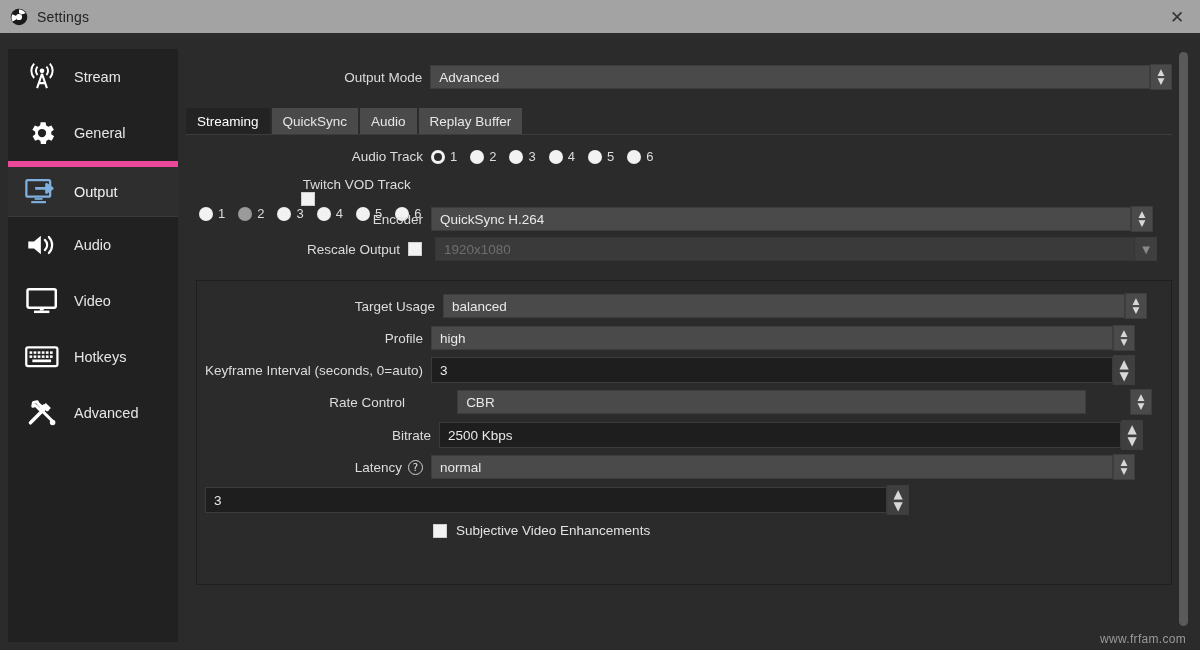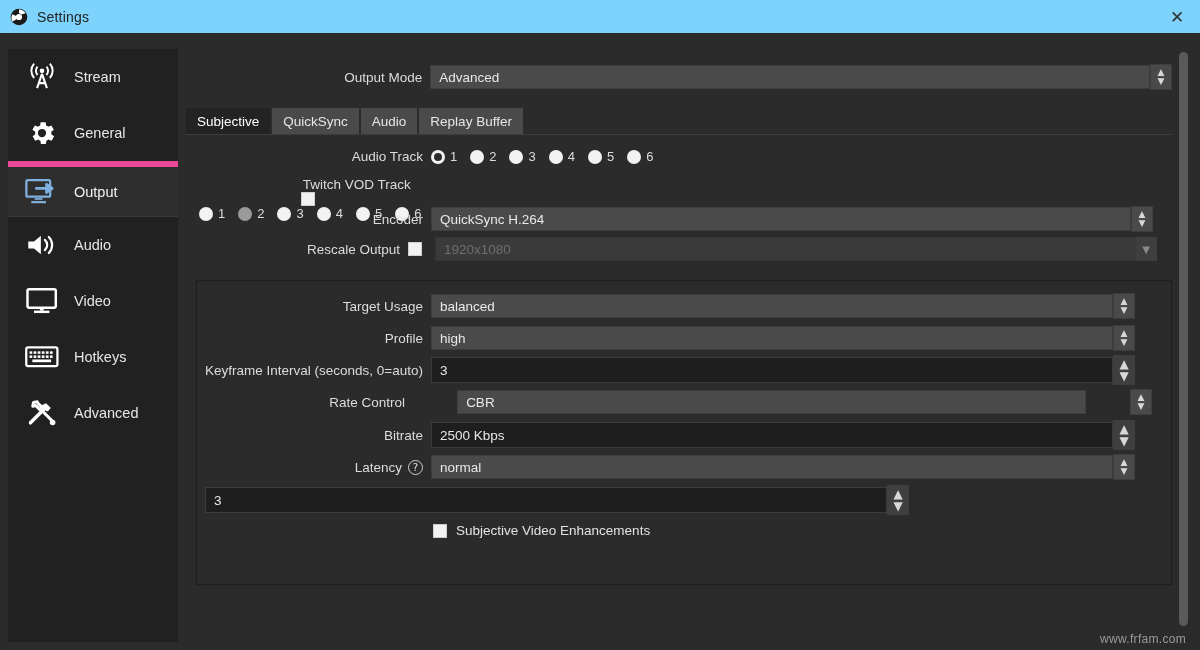--- a/index.html
+++ b/index.html
@@ -12,21 +12,21 @@
   #app {
     position: relative;
     width: 1200px; height: 650px;
     background: #2b2b2b;
   }
 
   
   .titlebar {
     position: absolute; left: 0; top: 0;
     width: 1200px; height: 33px;
-    background: #7dd3fc;
+    background: #a3a3a3;
     display: flex; align-items: center;
   }
   .tb-logo {
     margin-left: 10px; width: 18px; height: 18px;
     display: flex; align-items: center; justify-content: center;
   }
   .tb-title {
     margin-left: 9px;
     font-size: 14px; color: #222222;
     letter-spacing: .2px;
@@ -331,21 +331,21 @@
     <div class="row" style="left:0; top:15px; width:986px;">
       <div class="lbl" style="width:237px;">Output Mode</div>
       <div class="combo" style="width:722px; margin-left:8px;">Advanced</div>
       <div class="updown">
         <span class="ar">▲</span>
         <span class="ar">▼</span>
       </div>
     </div>
 
     <div class="tabs">
-      <div class="tab active">Subjective</div>
+      <div class="tab active">Streaming</div>
       <div class="tab">QuickSync</div>
       <div class="tab">Audio</div>
       <div class="tab">Replay Buffer</div>
     </div>
 
     <div class="row" style="left:0; top:100px;">
       <div class="lbl" style="width:237px;">Audio Track</div>
       <div style="display:flex; align-items:center; margin-left:8px;">
         <span class="radio selected"></span>
         <span class="rnum">1</span>
@@ -392,21 +392,21 @@
 
     <div class="row" style="left:0; top:188px; width:975px;">
       <div class="lbl" style="width:214px;">Rescale Output</div>
       <span class="cbox" style="margin-left:8px;"></span>
       <div class="combo disabled" style="width:700px; margin-left:13px;">1920x1080</div>
       <div class="dropbtn disabled">▼</div>
     </div>
 
     <div class="groupbox">
 
-      <div class="row" style="left:0; top:12px; width:955px;">
+      <div class="row" style="left:12px; top:12px; width:955px;">
         <div class="lbl" style="width:226px;">Target Usage</div>
         <div class="combo" style="width:682px; margin-left:8px;">balanced</div>
         <div class="updown">
           <span class="ar">▲</span>
           <span class="ar">▼</span>
         </div>
       </div>
 
       <div class="row" style="left:0; top:44px; width:955px;">
         <div class="lbl" style="width:226px;">Profile</div>
@@ -428,21 +428,21 @@
 
       <div class="row" style="left:0; top:108px; width:955px;gap:44px;">
         <div class="lbl" style="width:226px;">Rate Control</div>
         <div class="combo" style="width:682px; margin-left:8px;">CBR</div>
         <div class="updown">
           <span class="ar">▲</span>
           <span class="ar">▼</span>
         </div>
       </div>
 
-      <div class="row" style="left:0; top:139px; width:955px;">
+      <div class="row" style="left:8px; top:139px; width:955px;">
         <div class="lbl" style="width:226px;">Bitrate</div>
         <div class="spin" style="width:682px; margin-left:8px;">2500 Kbps</div>
         <div class="updown tall">
           <span class="ar">▲</span>
           <span class="ar">▼</span>
         </div>
       </div>
 
       <div class="row" style="left:0; top:173px; width:955px;">
         <div style="width:226px; display:flex; align-items:center; justify-content:flex-end;">

